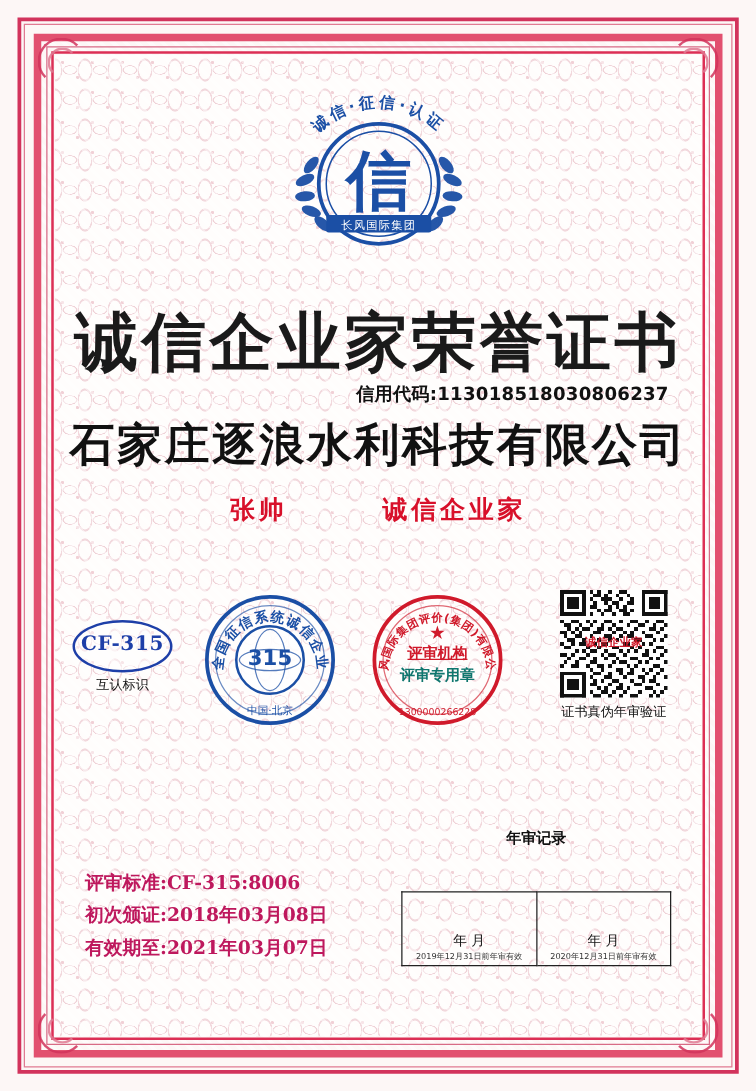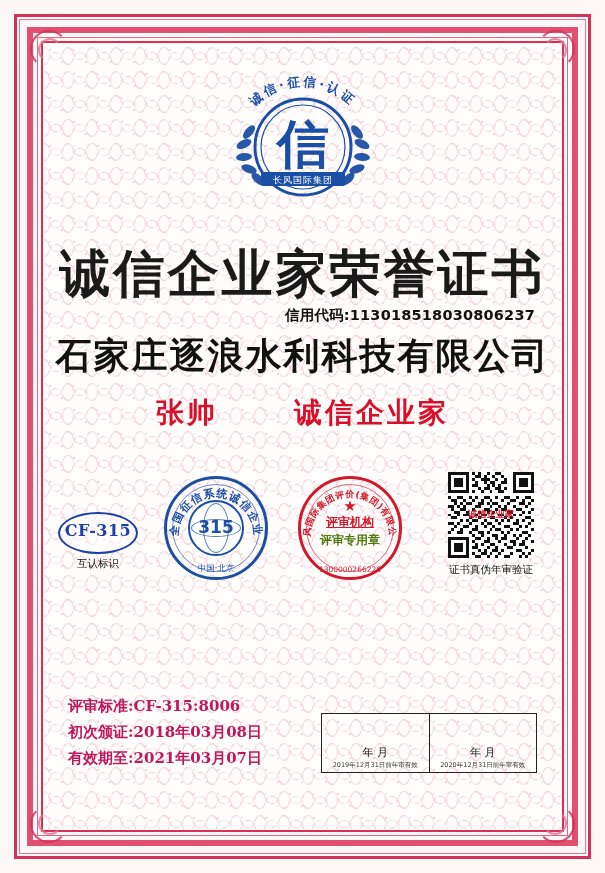--- a/index.html
+++ b/index.html
@@ -141,21 +141,21 @@
   }
 
   .honor-row {
     position: absolute;
     top: 350px;
     left: 0; right: 0;
     display: flex;
     justify-content: center;
     gap: 76px;
     color: #d8102a;
-    font-size: 28px;
+    font-size: 20px;
     font-weight: bold;
     letter-spacing: 3px;
   }
 
   
   .seals {
     position: absolute;
     top: 420px;
     left: 0; right: 0;
     height: 140px;
@@ -277,20 +277,21 @@
     text-align: center;
     font-size: 12px;
     font-weight: bold;
     padding-bottom: 2px;
     color: #111;
   }
   table.rt {
     border-collapse: collapse;
     width: 100%;
     table-layout: fixed;
+    margin-top: 32px;
   }
   table.rt td {
     border: 1px solid #222;
     height: 56px;
     vertical-align: bottom;
     text-align: center;
     font-size: 10px;
     padding: 0 0 2px 0;
     color: #111;
   }
@@ -357,21 +358,21 @@
 
     <div class="company-name">石家庄逐浪水利科技有限公司</div>
 
     <div class="honor-row">
       <span>张帅</span>
       <span>诚信企业家</span>
     </div>
 
     <div class="seals">
 
-      <div class="seal" style="left:14px; top:48px;">
+      <div class="seal" style="left:14px; top:32px;">
         <div class="cf-badge">CF-315</div>
         <div class="seal-caption">互认标识</div>
       </div>
 
       <div class="seal" style="left:120px; top:12px;">
         <div class="round-seal blue">
           <svg width="98" height="98" viewBox="0 0 98 98" style="position:absolute;left:0;top:0;">
             <defs>
                 <path id="blueArc" d="M 11,56 A 38,38 0 1 1 87,56" fill="none"></path>
               </defs>
@@ -390,21 +391,21 @@
             <defs>
                 <path id="redArc" d="M 9,58 A 40,40 0 1 1 89,58" fill="none"></path>
               </defs>
             <text font-size="9" font-weight="bold" fill="#d01a2b" font-family="DejaVu Sans, sans-serif" letter-spacing="0.6">
               <textPath href="#redArc" startOffset="50%" text-anchor="middle">长风国际集团评价(集团)有限公司</textPath>
             </text>
             <text x="49" y="93" font-size="7.5" fill="#d01a2b" text-anchor="middle" font-family="DejaVu Sans, sans-serif">1300000266228</text>
           </svg>
           <div class="star">★</div>
           <div class="seal-mid" style="color:#d01a2b;text-decoration:underline;">评审机构</div>
-          <div class="seal-mid" style="top:54px; color:#4d7c0f;">评审专用章</div>
+          <div class="seal-mid" style="top:54px; color:#0f766e;">评审专用章</div>
         </div>
       </div>
 
       <div class="seal" style="left:392px; top:8px; width:110px;">
         <div class="qr">
           <svg width="86" height="86" viewBox="0 0 29 29" shape-rendering="crispEdges">
             <rect width="29" height="29" fill="#ffffff"></rect>
             <g fill="#111111">
               <rect x="0" y="0" width="7" height="1"></rect>
                 <rect x="0" y="6" width="7" height="1"></rect>
@@ -615,20 +616,21 @@
       </div>
     </div>
 
     <div class="info-block">
       <div>评审标准:CF-315:8006</div>
       <div>初次颁证:2018年03月08日</div>
       <div>有效期至:2021年03月07日</div>
     </div>
 
     <div class="review-table">
+      <div class="review-title">年审记录</div>
       <table class="rt">
         <tbody>
             <tr>
           <td>
             <span class="ym">年  月</span>
             <span class="note">2019年12月31日前年审有效</span>
           </td>
           <td>
             <span class="ym">年  月</span>
             <span class="note">2020年12月31日前年审有效</span>

